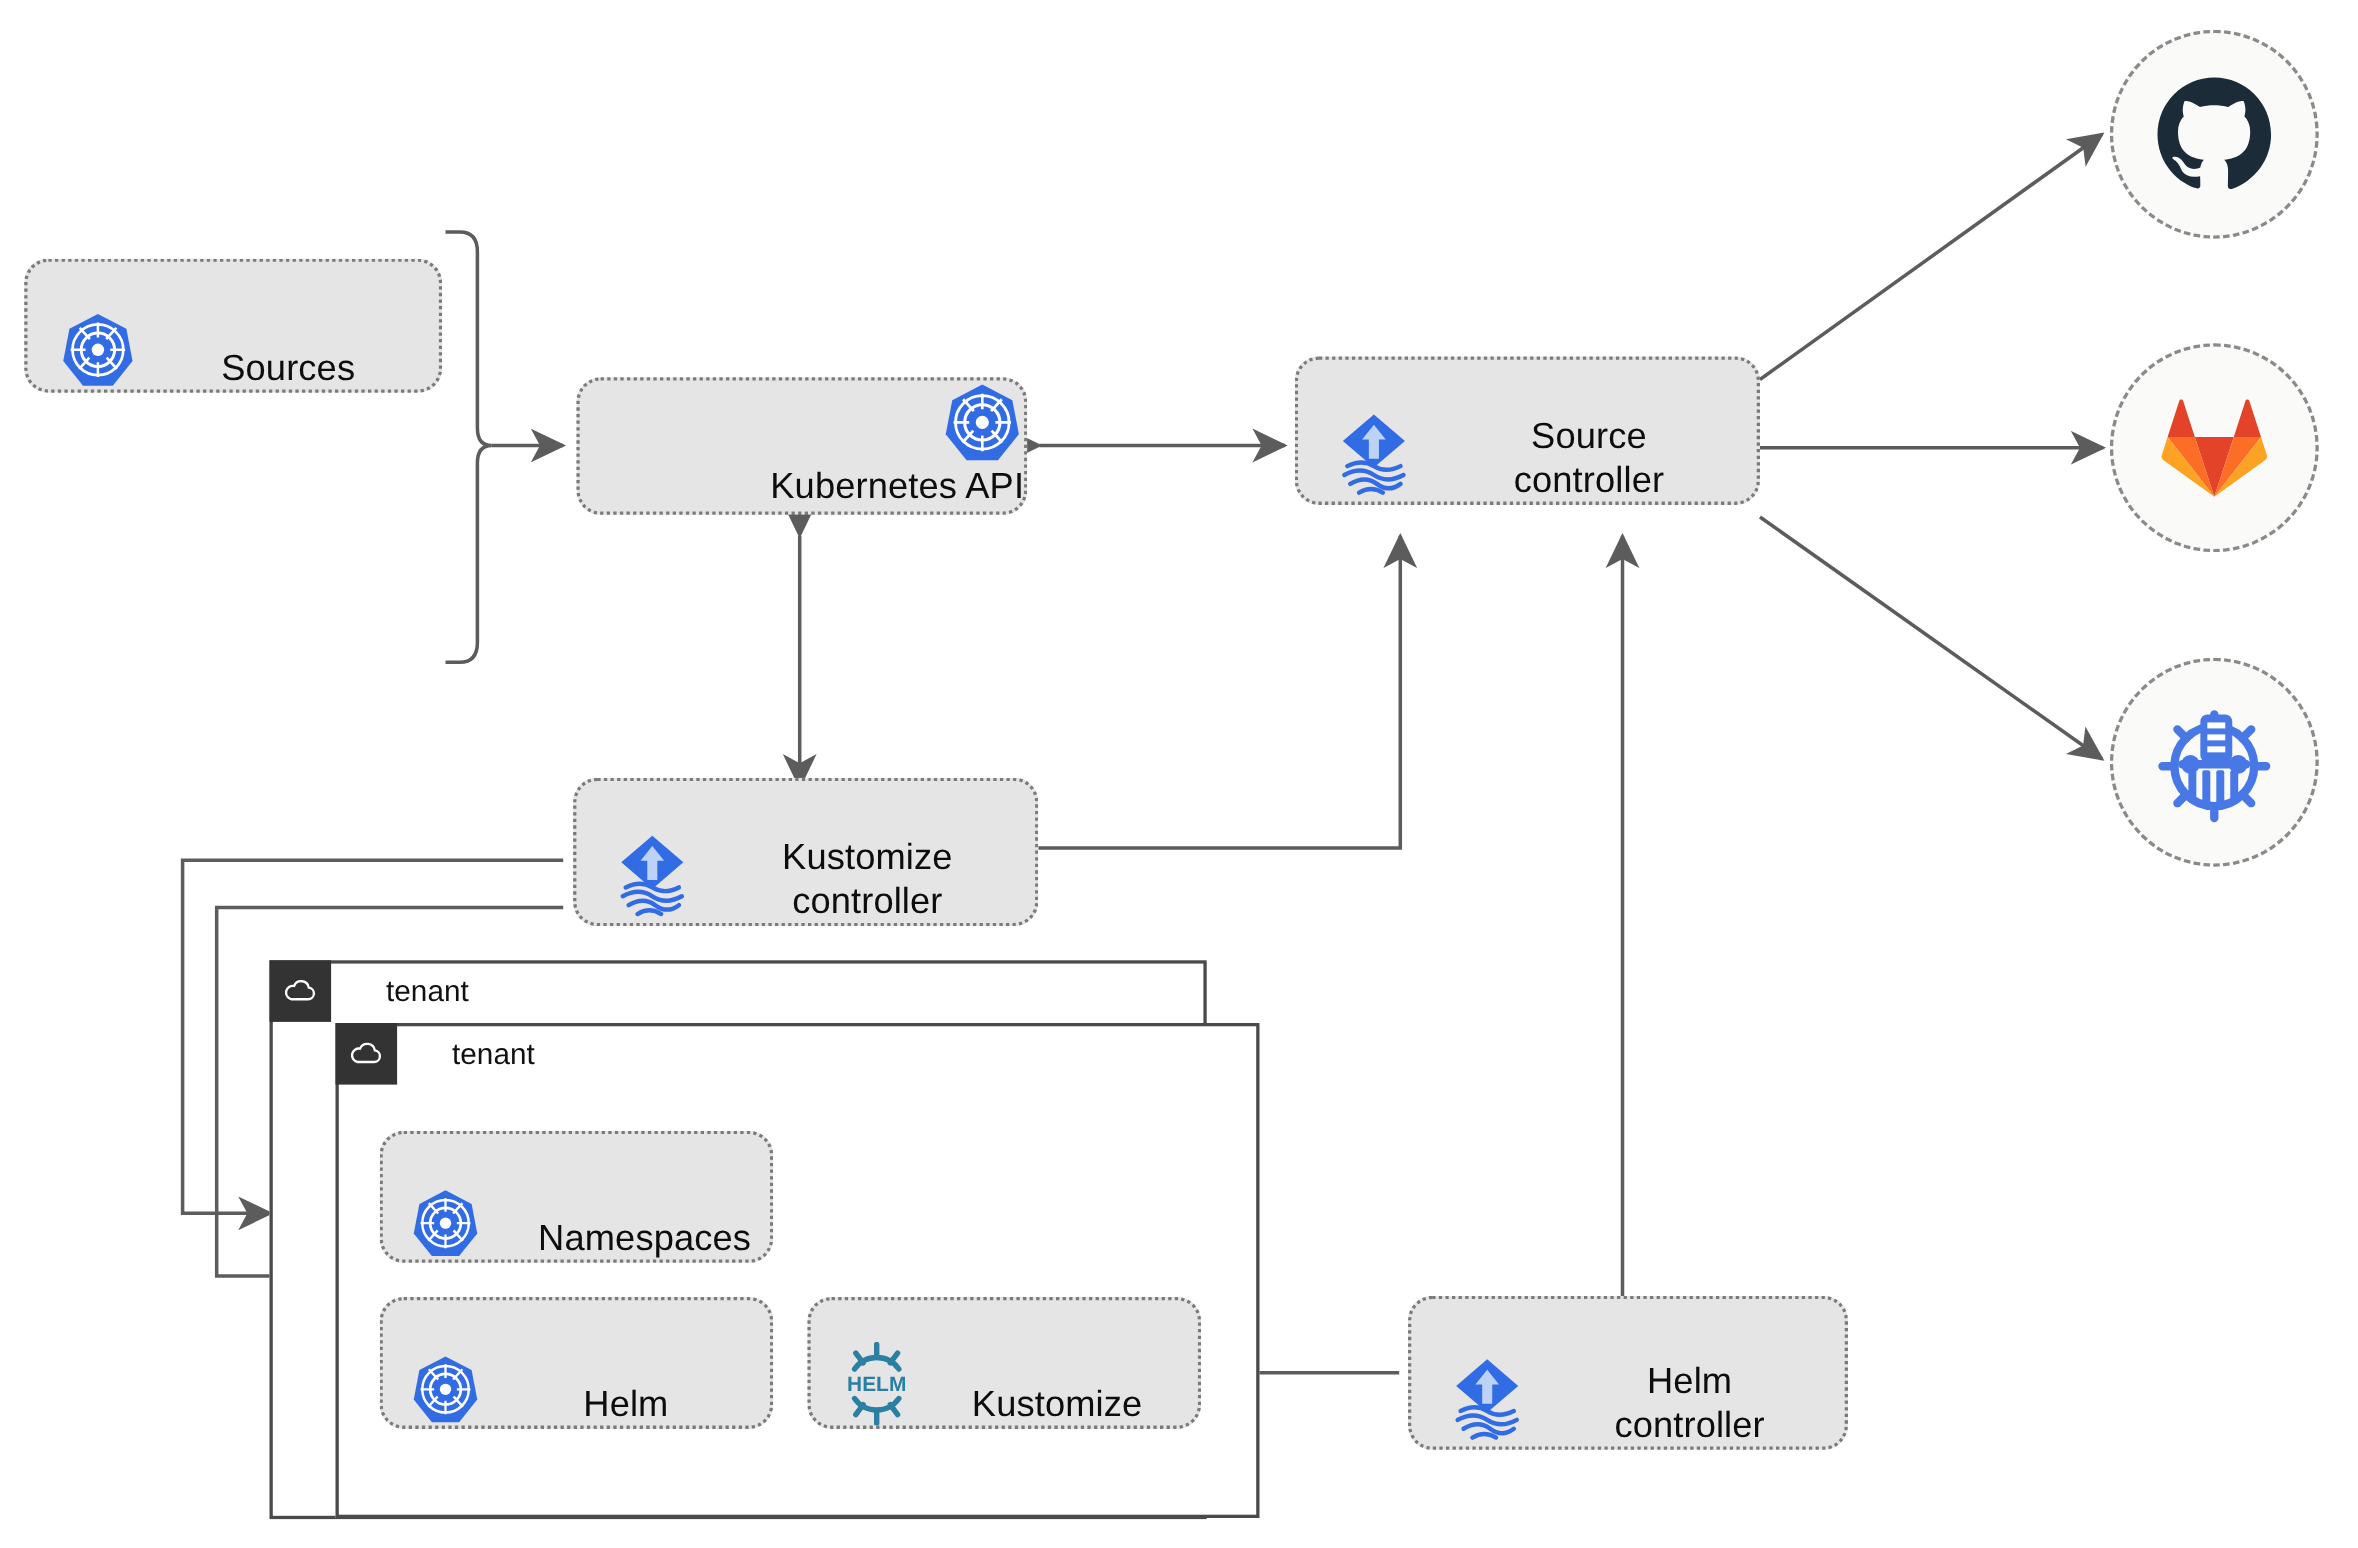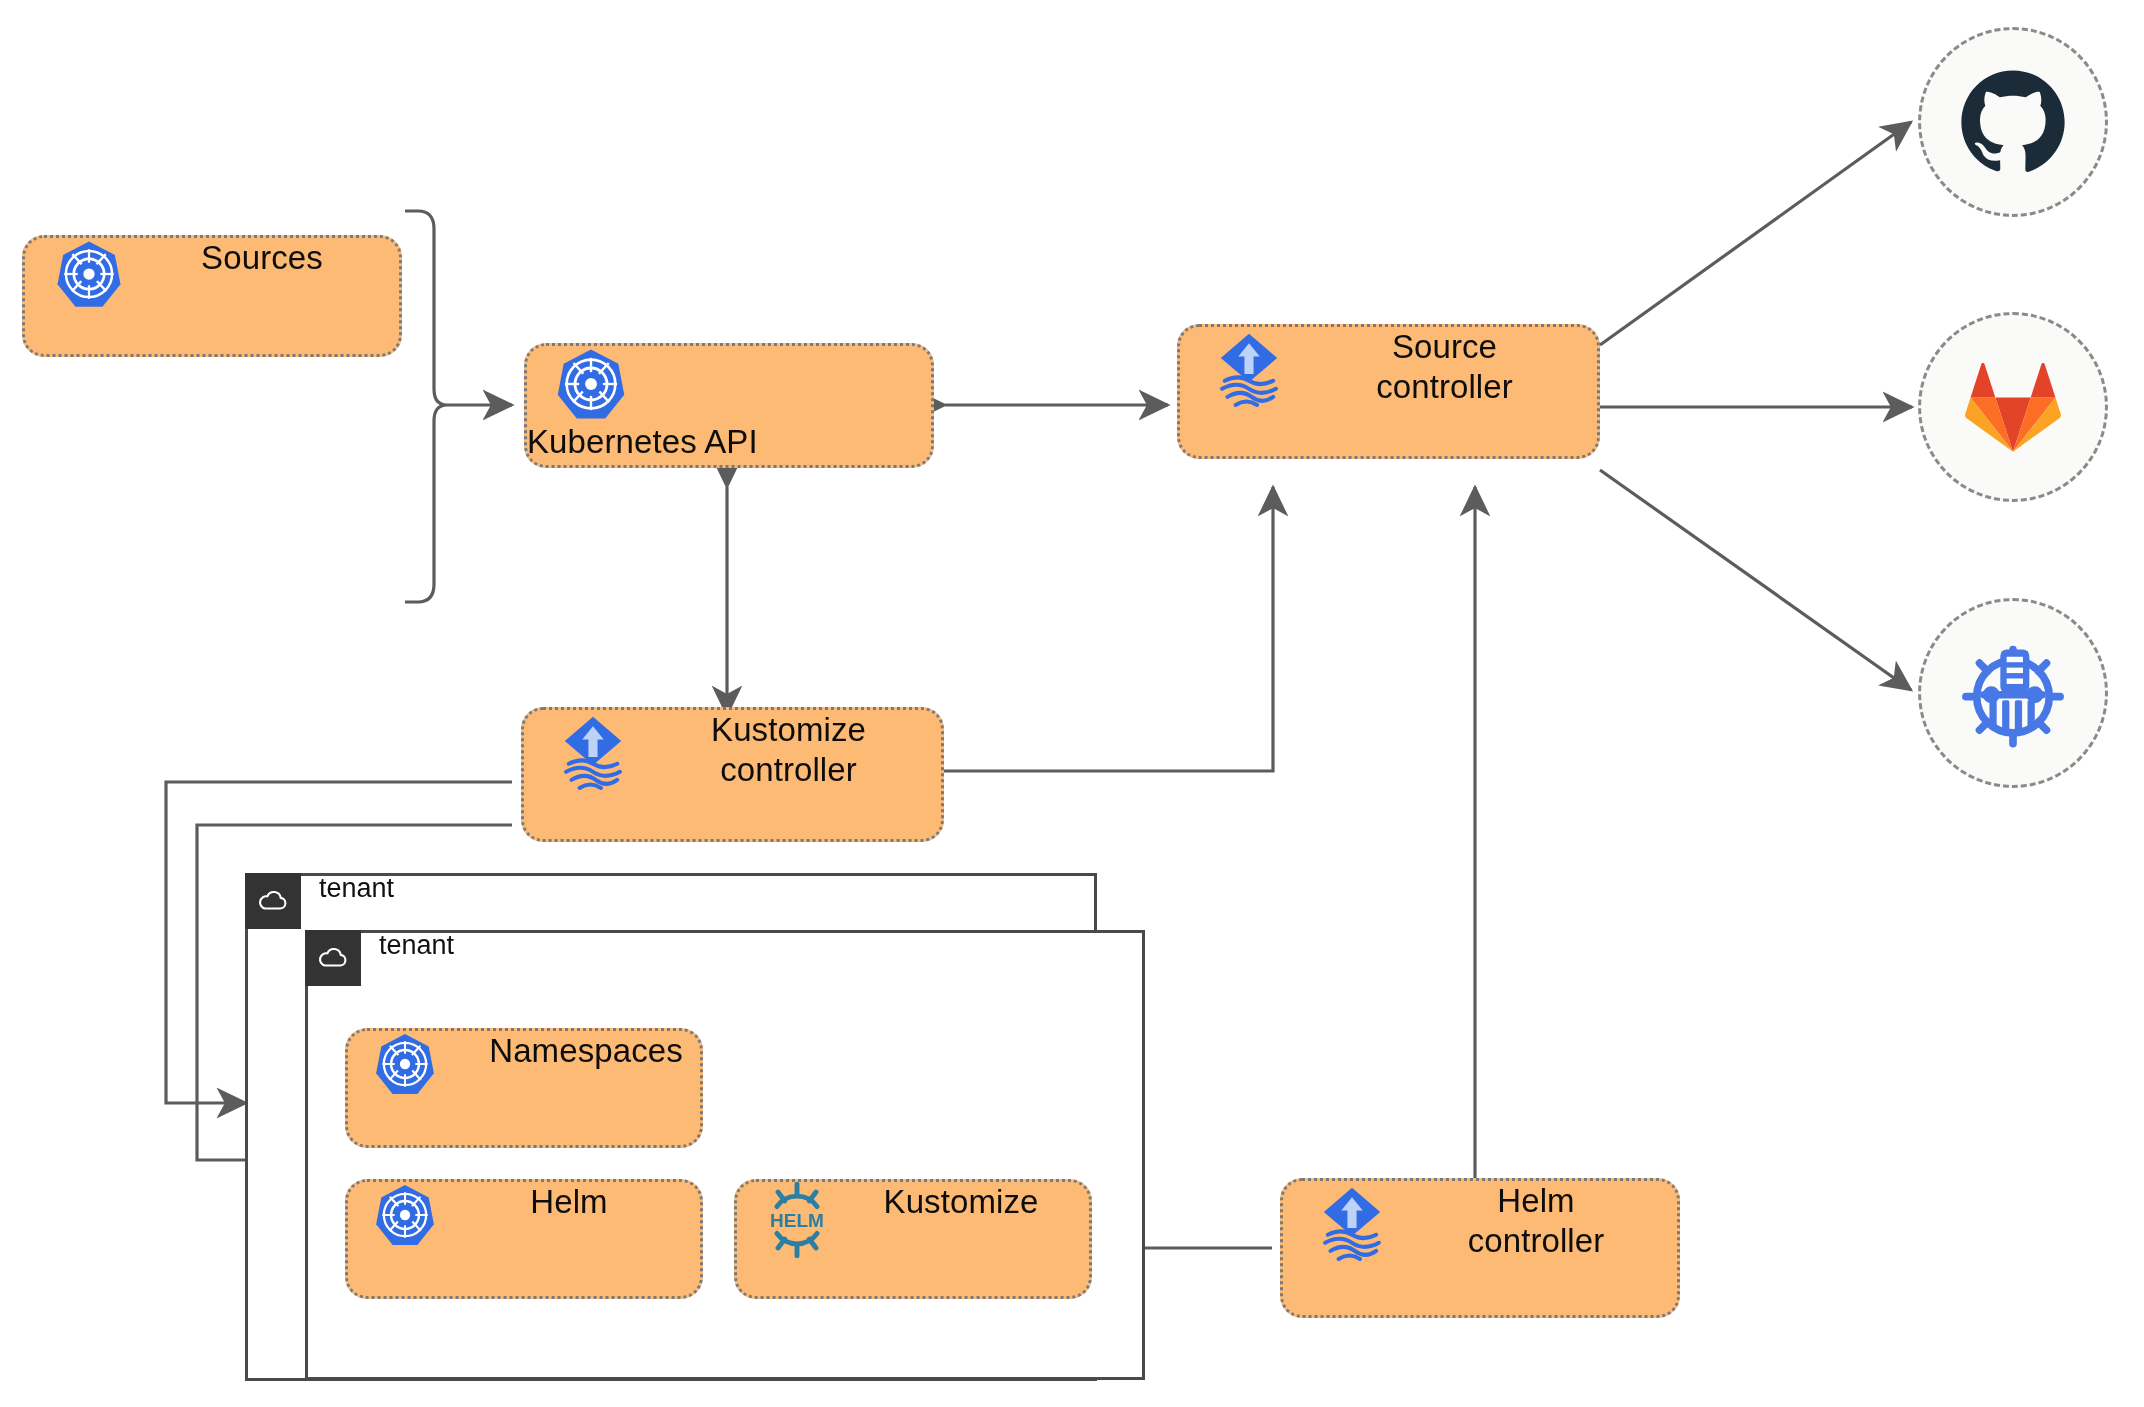--- a/index.html
+++ b/index.html
@@ -2,43 +2,43 @@
 <html><head>
 <meta charset="utf-8">
 <style>
   html,body{margin:0;padding:0;background:#ffffff;}
   body{font-family:"Liberation Sans","DejaVu Sans",sans-serif;}
   #canvas{position:relative;width:2144px;height:1407px;background:#fff;overflow:hidden;}
 
   
   .node{
     position:absolute;
-    background:#fdba74;
+    background:#e5e5e5;
     border:3px dotted #7a7a7a;
     border-radius:22px;
     box-sizing:border-box;
     display:flex;
-    align-items:flex-start;
+    align-items:flex-end;
   }
   .node .ico{flex:0 0 auto;display:flex;align-items:center;justify-content:center;}
   .node .lbl{
     flex:1 1 auto;text-align:center;color:#0d0d0d;
     font-size:33px;line-height:1.22;letter-spacing:.1px;white-space:pre-line;
   }
 
   
   .circ{
     position:absolute;width:190px;height:190px;border-radius:50%;
     background:#fafaf8;border:3px dashed #8a8a8a;box-sizing:border-box;
     display:flex;align-items:center;justify-content:center;
   }
 
   
   .tenant{position:absolute;background:#ffffff;border:3px solid #4a4a4a;box-sizing:border-box;}
-  .tenant .bar{position:absolute;left:-3px;top:-3px;height:56px;display:flex;}
+  .tenant .bar{position:absolute;left:-3px;top:-3px;height:56px;display:flex;align-items:center;gap:32px;}
   .tenant .badge{width:56px;height:56px;background:#333333;display:flex;align-items:center;justify-content:center;}
   .tenant .tname{margin-left:18px;font-size:27px;color:#111;}
 
   svg.wire{position:absolute;left:0;top:0;width:2144px;height:1407px;overflow:visible;pointer-events:none;}
   .ln{stroke:#5c5c5c;stroke-width:3.2;fill:none;}
 </style>
 </head>
 <body>
 
 <div id="canvas">

